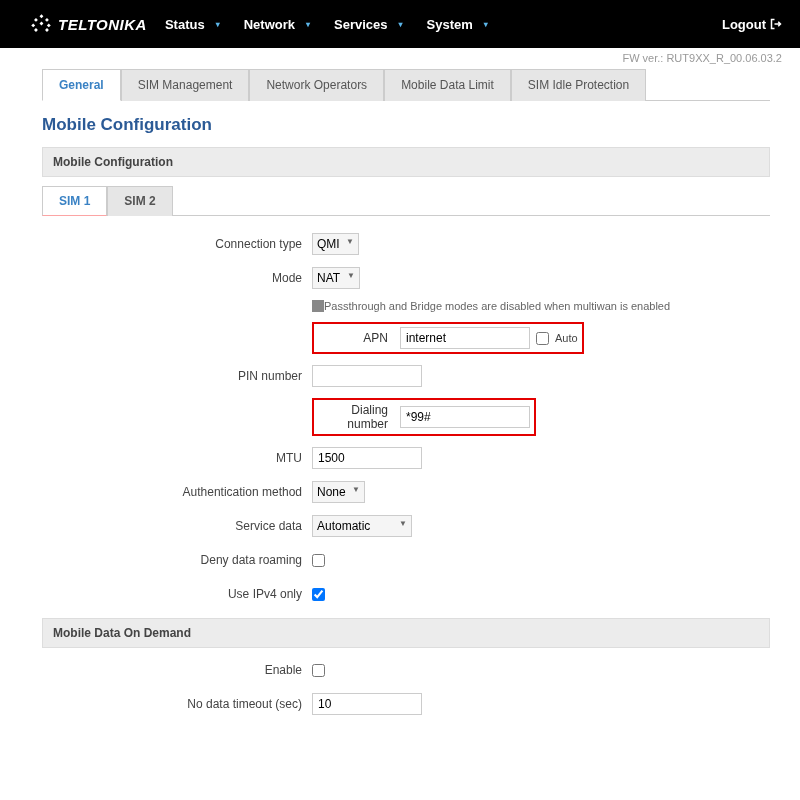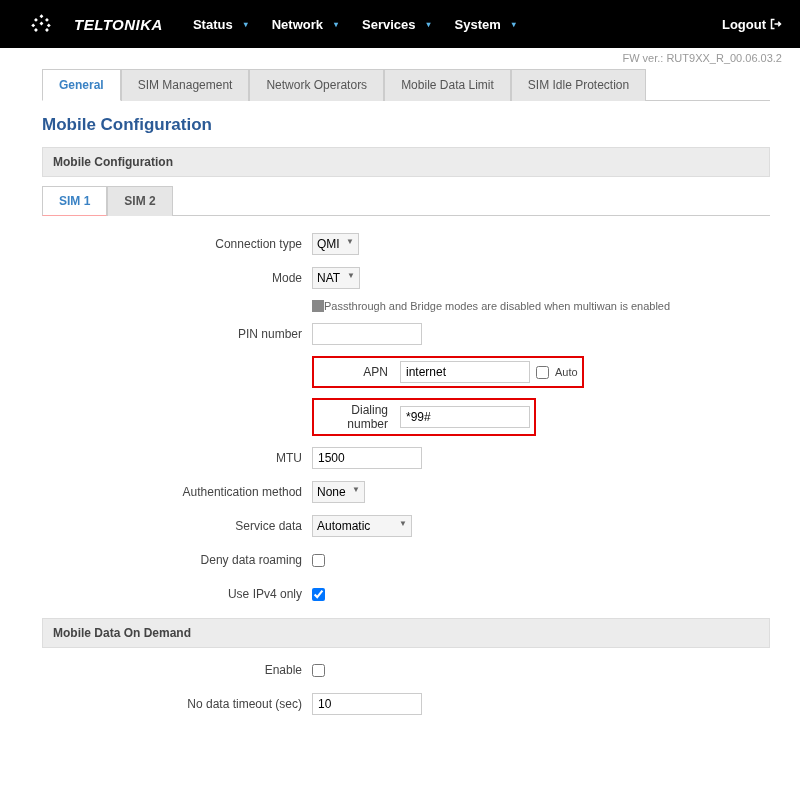--- a/index.html
+++ b/index.html
@@ -1,18 +1,18 @@
 <!DOCTYPE html>
 <html><head>
 <meta charset="utf-8">
 <style>
 * { box-sizing: border-box; margin: 0; padding: 0; }
 body { font-family: Arial, sans-serif; font-size: 12px; background: #fff; color: #333; }
 .topbar { background: #000; color: #fff; height: 48px; display: flex; align-items: center; padding: 0 18px 0 30px; }
-.logo { display: flex; align-items: center; gap: 22px; margin-right: 30px; justify-content: flex-end; }
+.logo { display: flex; align-items: center; gap: 6px; margin-right: 18px; justify-content: flex-end; }
 .logo-mark { width: 22px; height: 22px; position: relative; }
 .logo-mark svg { width: 22px; height: 22px; }
 .logo-text { font-size: 15px; font-weight: bold; letter-spacing: 0.5px; font-style: italic; }
 .nav { display: flex; gap: 24px; flex: 1; }
 .nav-item { color: #fff; font-size: 13px; font-weight: bold; display: flex; align-items: center; gap: 11px; cursor: pointer; }
 .caret { font-size: 8px; color: #5bb5e8; }
 .logout { color: #fff; font-size: 13px; font-weight: bold; display: flex; align-items: center; gap: 4px; cursor: pointer; }
 .logout-icon { width: 12px; height: 12px; }
 .fw-bar { text-align: right; padding: 4px 18px; color: #999; font-size: 11px; }
 .container { padding: 0 30px 20px 42px; }
@@ -122,39 +122,39 @@
 
   <div class="hint-row">
     <div class="form-label"></div>
     <div class="hint-text">
       <span class="hint-icon"></span>
       <span>Passthrough and Bridge modes are disabled when multiwan is enabled</span>
     </div>
   </div>
 
   <div class="form-row">
-    <div class="form-label">PIN number</div>
-    <div class="form-ctrl">
-      <input type="text" value="" style="">
-    </div>
-  </div>
-
-  <div class="form-row">
     <div class="form-label"></div>
     <div class="form-ctrl">
       <span class="highlight-box">
         <span style="width:76px; text-align:right; padding-right:6px;">APN</span>
         <input type="text" style="width: 130px;" value="internet">
         <input type="checkbox" style="">
         <span class="auto-label">Auto</span>
       </span>
     </div>
   </div>
 
   <div class="form-row">
+    <div class="form-label">PIN number</div>
+    <div class="form-ctrl">
+      <input type="text" value="" style="">
+    </div>
+  </div>
+
+  <div class="form-row">
     <div class="form-label"></div>
     <div class="form-ctrl">
       <span class="highlight-box">
         <span style="width:76px; text-align:right; padding-right:6px;">Dialing number</span>
         <input type="text" style="width: 130px;" value="*99#">
       </span>
     </div>
   </div>
 
   <div class="form-row">

